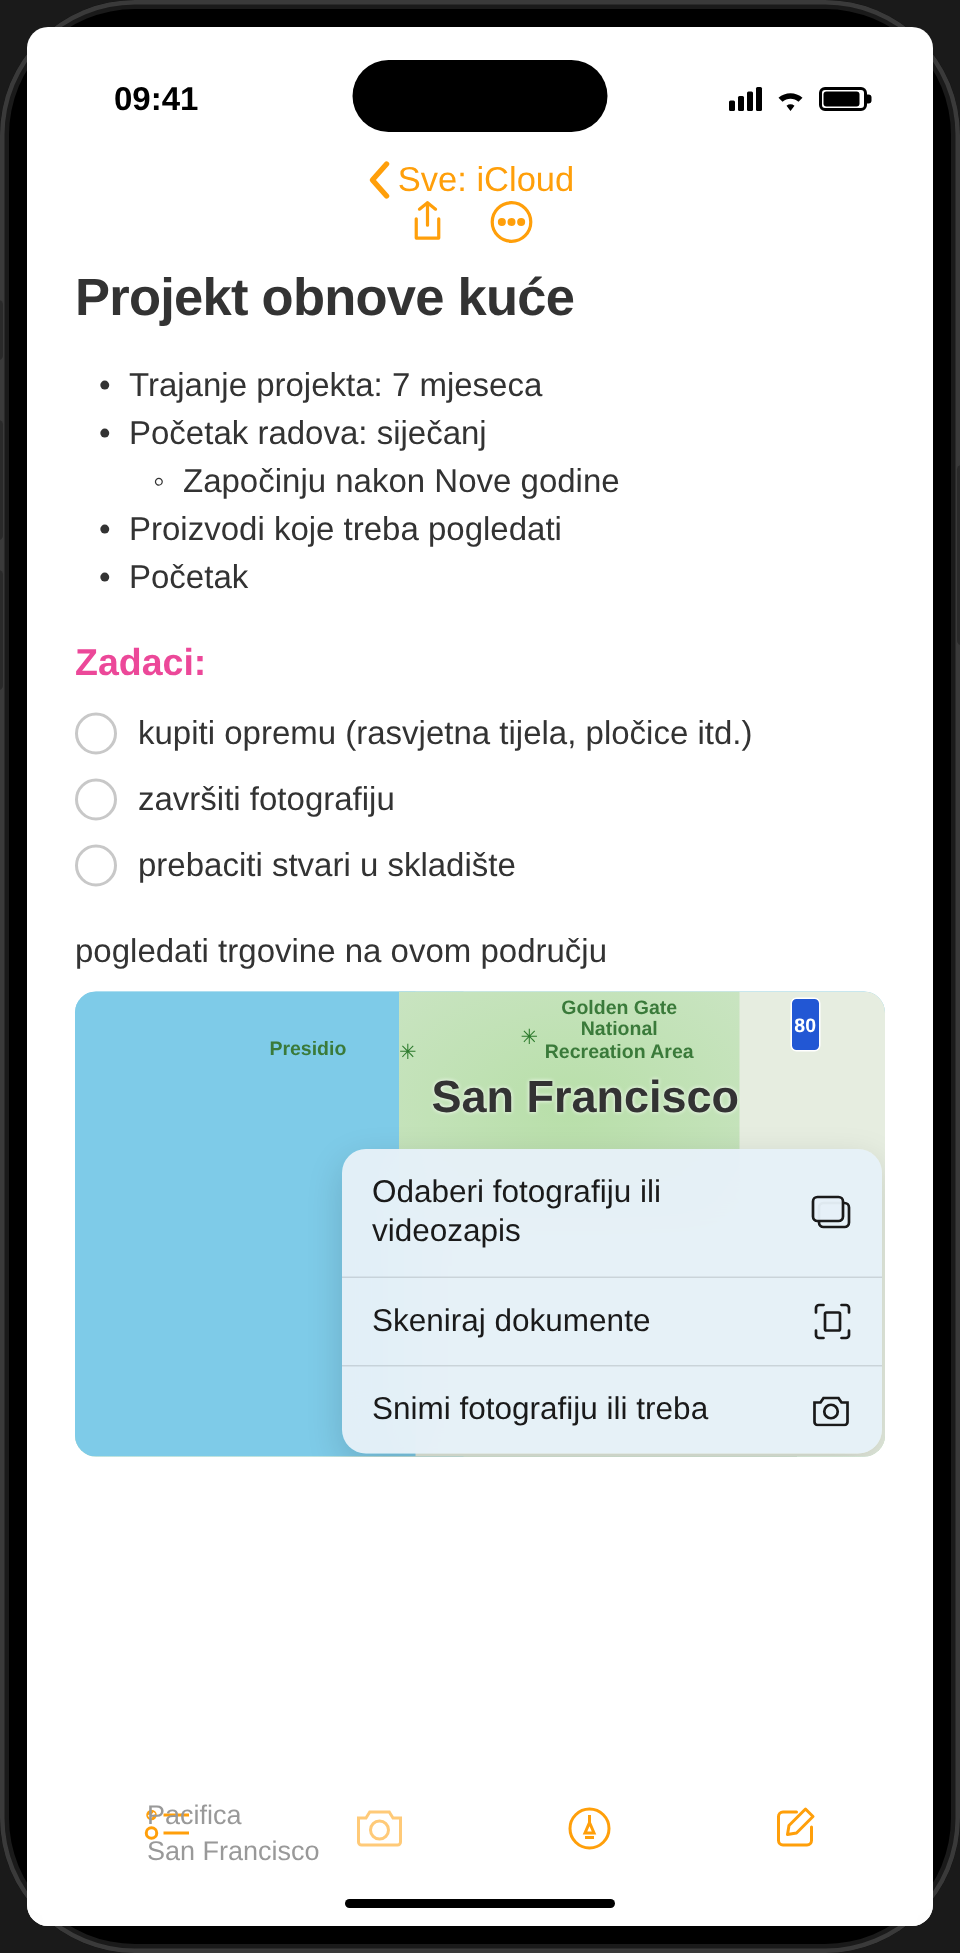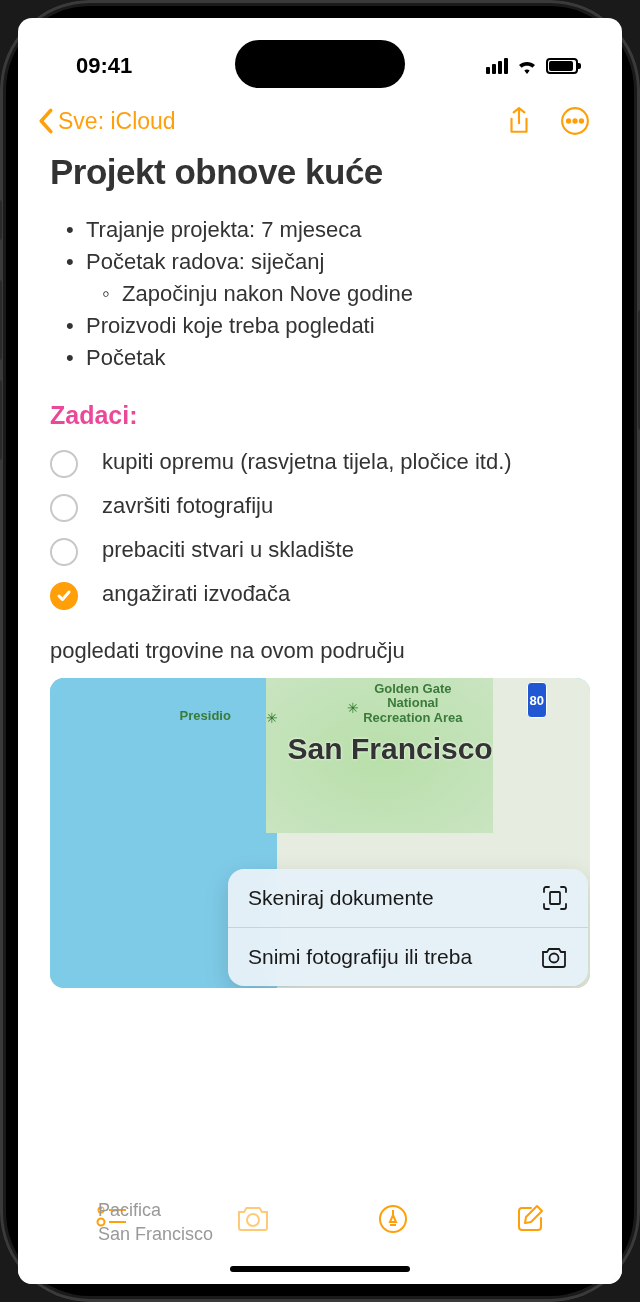--- a/index.html
+++ b/index.html
@@ -67,20 +67,21 @@
     .signal-bars span:nth-child(1){height:7px}.signal-bars span:nth-child(2){height:10px}.signal-bars span:nth-child(3){height:13px}.signal-bars span:nth-child(4){height:16px}
     .wifi-icon { width: 22px; height: 16px; }
     .battery-icon { width: 32px; height: 16px; border: 2px solid #000; border-radius: 4px; position: relative; }
     .battery-icon::after { content: ''; position: absolute; right: -5px; top: 3px; width: 3px; height: 6px; background: #000; border-radius: 0 2px 2px 0; }
     .battery-fill { width: 24px; height: 10px; background: #000; margin: 1px; border-radius: 2px; }
     .nav-bar {
       display: flex;
       justify-content: space-between;
       align-items: center;
       padding: 18px 32px 10px 20px;
+      flex-direction: column;
     }
     .nav-back {
       display: flex;
       align-items: center;
       color: #ff9f0a;
       font-size: 23px;
       font-weight: 400;
     }
     .nav-back svg { margin-right: 4px; }
     .nav-actions { display: flex; gap: 28px; }
@@ -123,22 +124,22 @@
       font-weight: 700;
       color: #ec4899;
       margin-bottom: 16px;
     }
     .checklist {
       list-style: none;
       margin-bottom: 28px;
     }
     .checklist li {
       display: flex;
-      align-items: flex-end;
-      gap: 24px;
+      align-items: flex-start;
+      gap: 14px;
       font-size: 22px;
       color: #333;
       line-height: 1.45;
       margin-bottom: 12px;
     }
     .check-circle {
       flex-shrink: 0;
       width: 28px;
       height: 28px;
       border: 2px solid #c8c8c8;
@@ -320,46 +321,45 @@
           <span>kupiti opremu (rasvjetna tijela, pločice itd.)</span>
         </li>
         <li>
           <span class="check-circle"></span>
           <span>završiti fotografiju</span>
         </li>
         <li>
           <span class="check-circle"></span>
           <span>prebaciti stvari u skladište</span>
         </li>
-        <li>
-          <span class="check-circle checked">
-            <svg width="16" height="16" viewBox="0 0 16 16" fill="none" stroke-width="3" stroke-linecap="round" stroke-linejoin="round">
-                <path d="M3 8l3.5 3.5L13 4"></path>
-              </svg>
-          </span>
-          <span>angažirati izvođača</span>
-        </li>
       </ul>
 
       <p class="body-text">pogledati trgovine na ovom području</p>
 
       <div class="map-container">
         <div class="map-water"></div>
         <div class="map-land"></div>
         <div class="map-park"></div>
         <div class="map-tree" style="top:32px;left:40%">✳</div>
         <div class="map-tree" style="top:22px;left:55%">✳</div>
         <div class="map-presidio">Presidio</div>
         <div class="map-park-label" style="white-space:pre-line">Golden Gate
 National
 Recreation Area</div>
         <div class="road-shield">80</div>
         <div class="map-city-label">San Francisco</div>
 
         <div class="popup-menu">
+          <div class="popup-item">
+            <span class="popup-item-text">Odaberi fotografiju ili videozapis</span>
+            <svg class="popup-icon" width="28" height="24" viewBox="0 0 28 24" fill="none" stroke="#1a1a1a" stroke-width="1.8">
+                <rect x="6" y="6" width="20" height="16" rx="3"></rect>
+                <rect x="2" y="2" width="20" height="16" rx="3" fill="rgba(230,240,248,0.96)"></rect>
+              </svg>
+          </div>
           <div class="popup-item">
             <span class="popup-item-text">Skeniraj dokumente</span>
             <svg class="popup-icon" width="26" height="26" viewBox="0 0 26 26" fill="none" stroke="#1a1a1a" stroke-width="1.8" stroke-linecap="round">
                 <path d="M2 7V4a2 2 0 012-2h3M24 7V4a2 2 0 00-2-2h-3M2 19v3a2 2 0 002 2h3M24 19v3a2 2 0 01-2 2h-3"></path>
                 <rect x="8" y="7" width="10" height="12" rx="1"></rect>
               </svg>
           </div>
           <div class="popup-item">
             <span class="popup-item-text">Snimi fotografiju ili treba</span>
             <svg class="popup-icon" width="28" height="22" viewBox="0 0 28 22" fill="none" stroke="#1a1a1a" stroke-width="1.8">

